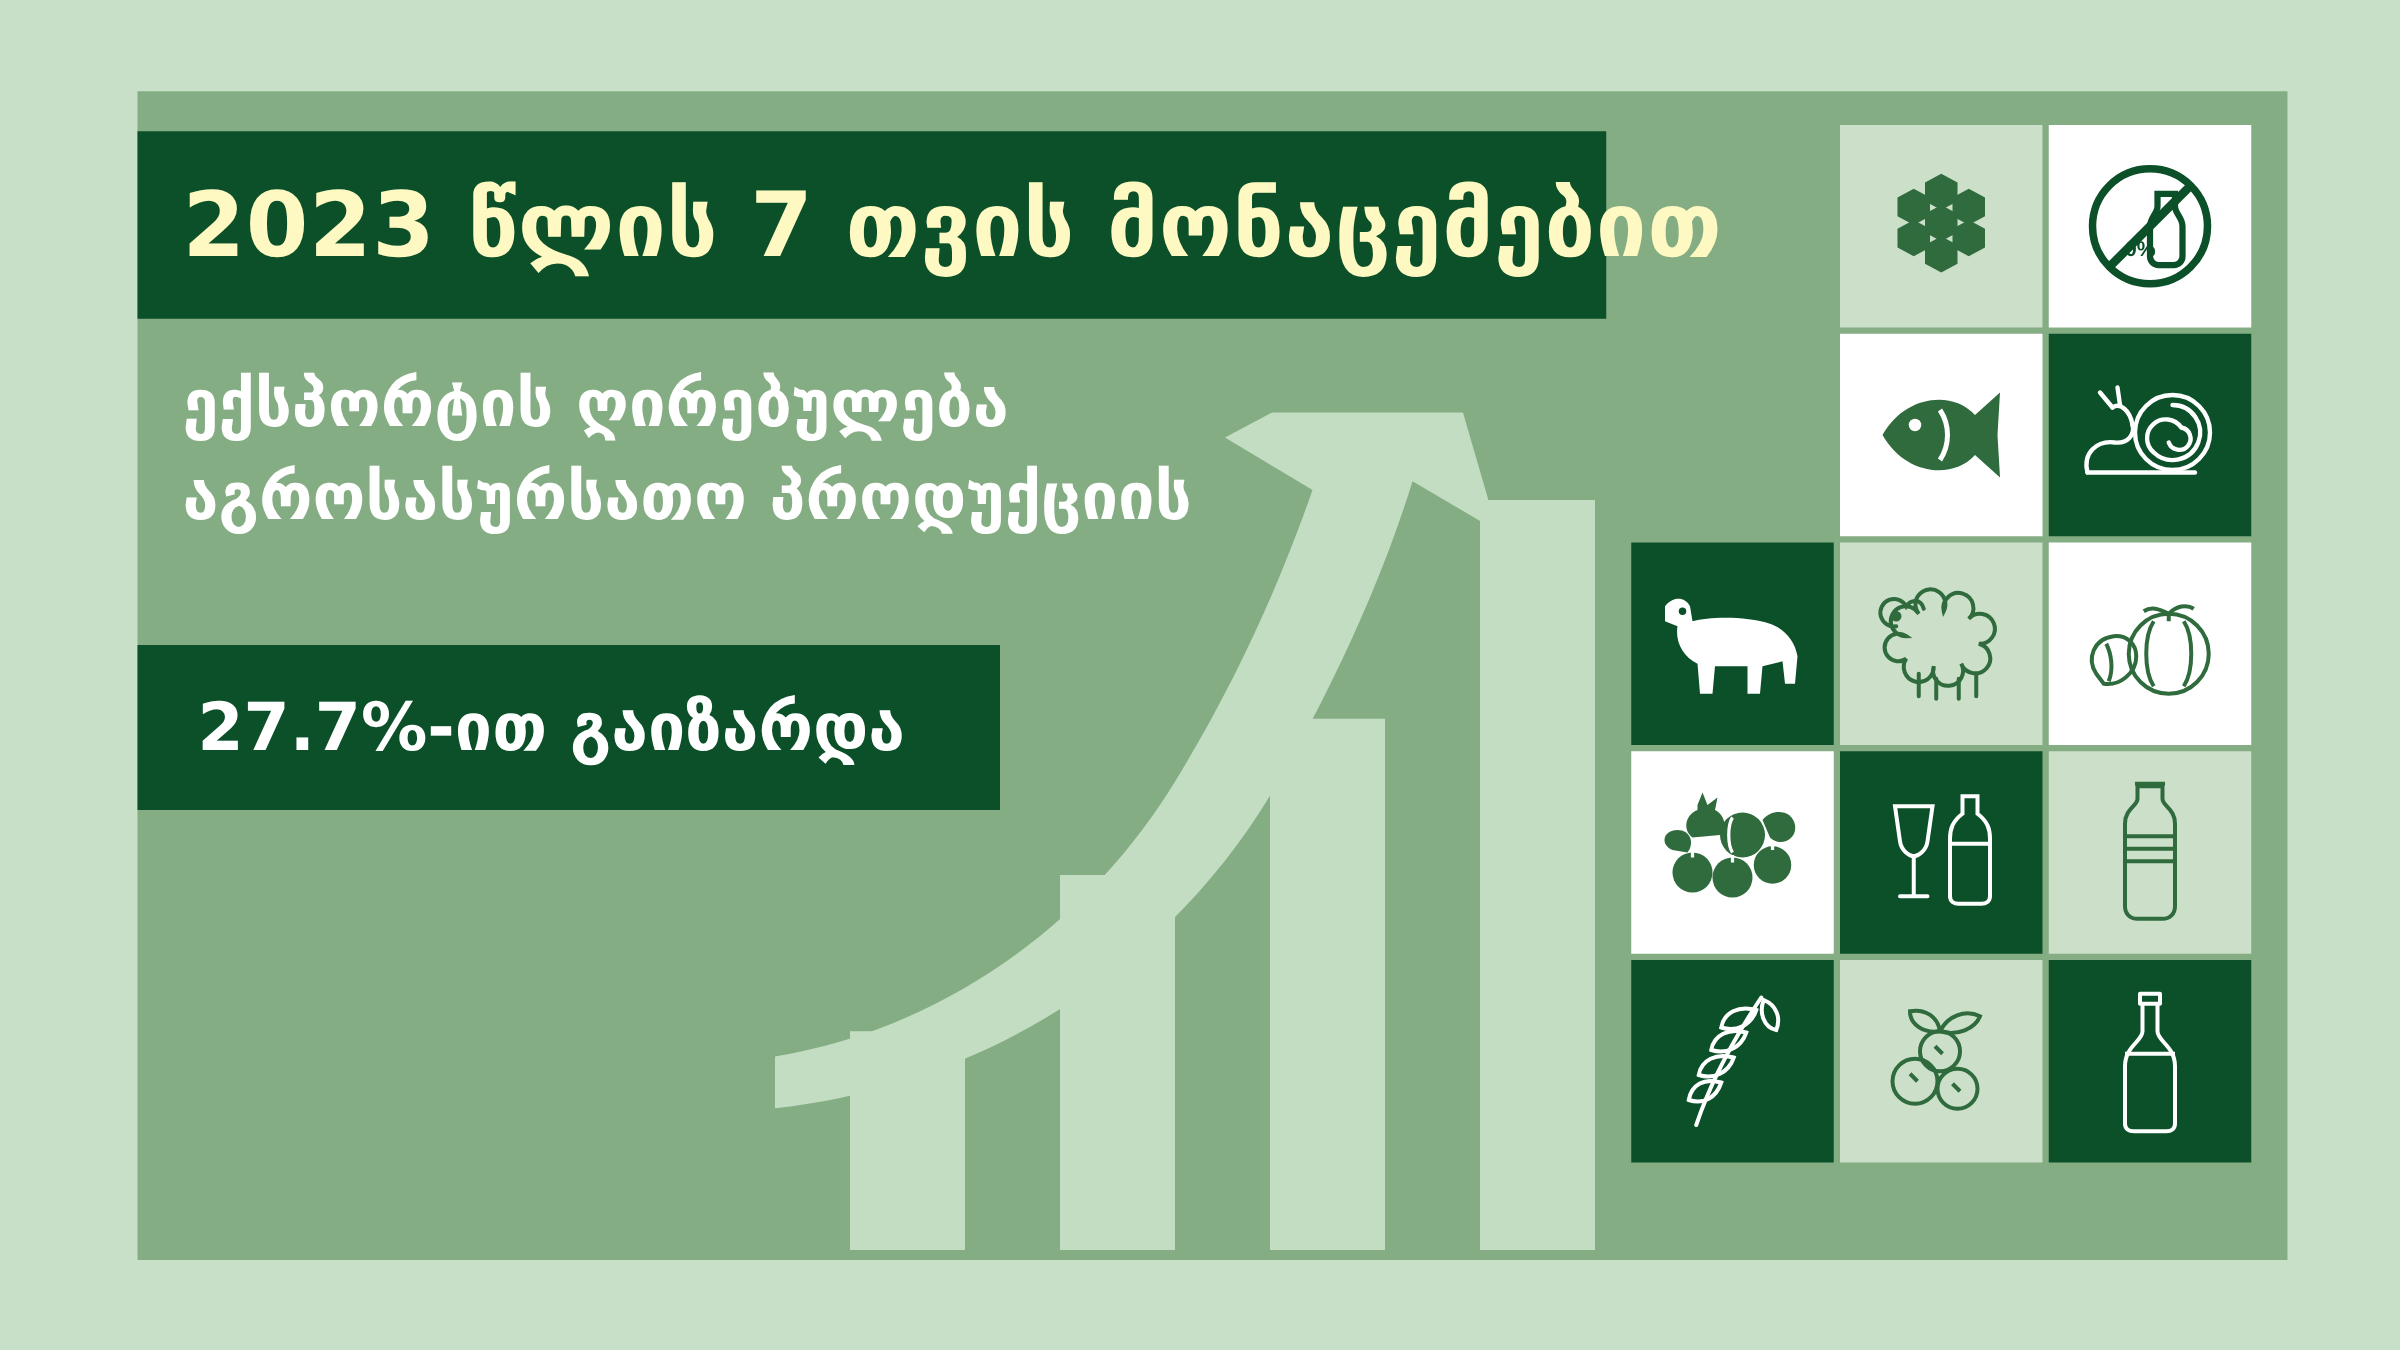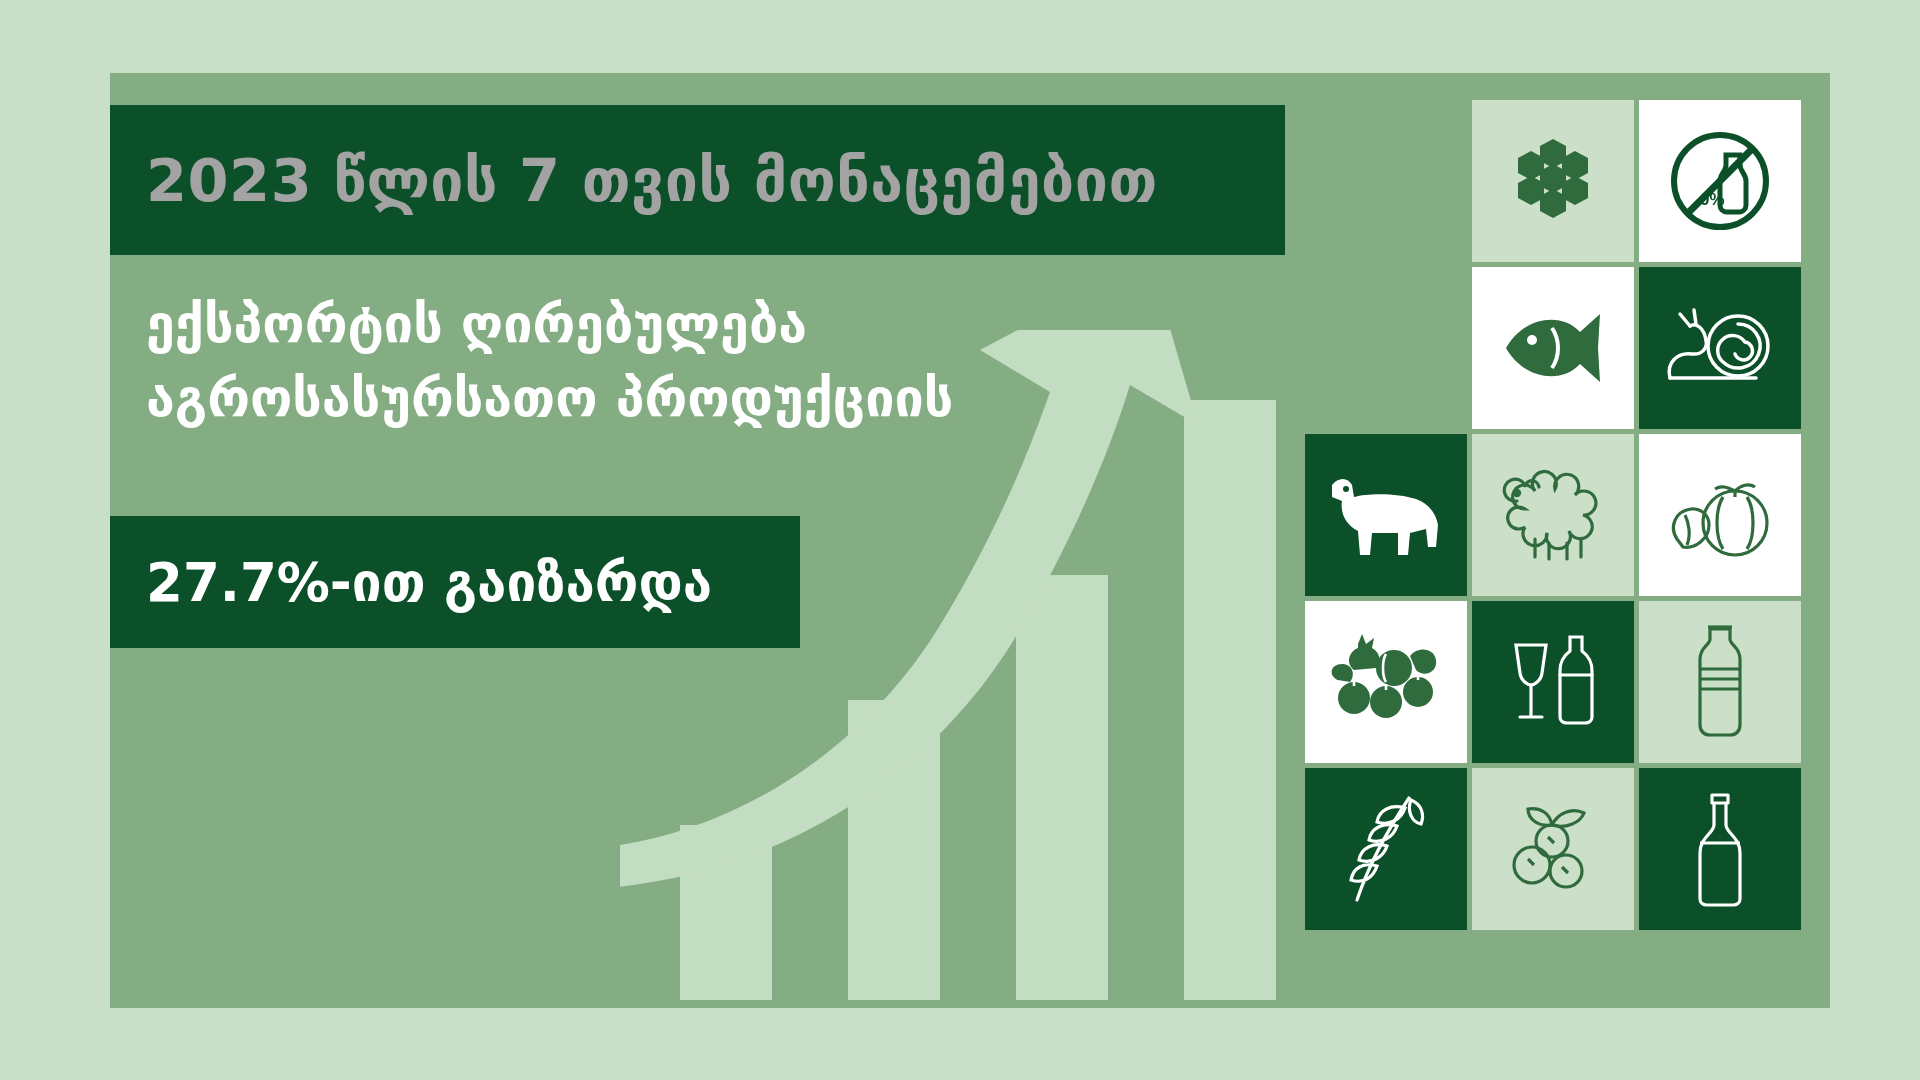--- a/index.html
+++ b/index.html
@@ -46,25 +46,25 @@
     display:flex; align-items:center;
   }
   .band-title {
     left:110px; top:105px;
     width:1175px; height:150px;
     padding-left:36px;
   }
   .band-pct {
     left:110px; top:516px;
     width:690px; height:132px;
-    padding-left:36px;
+    padding-left:48px;
   }
   .title-text {
-    color:#a3a3a3;
-    font-size:59px;
+    color:#fef9c3;
+    font-size:72px;
     font-weight:bold;
     letter-spacing:0.5px;
     white-space:nowrap;
     line-height:1;
   }
   .pct-text {
     color:#ffffff;
     font-size:53px;
     font-weight:bold;
     white-space:nowrap;

